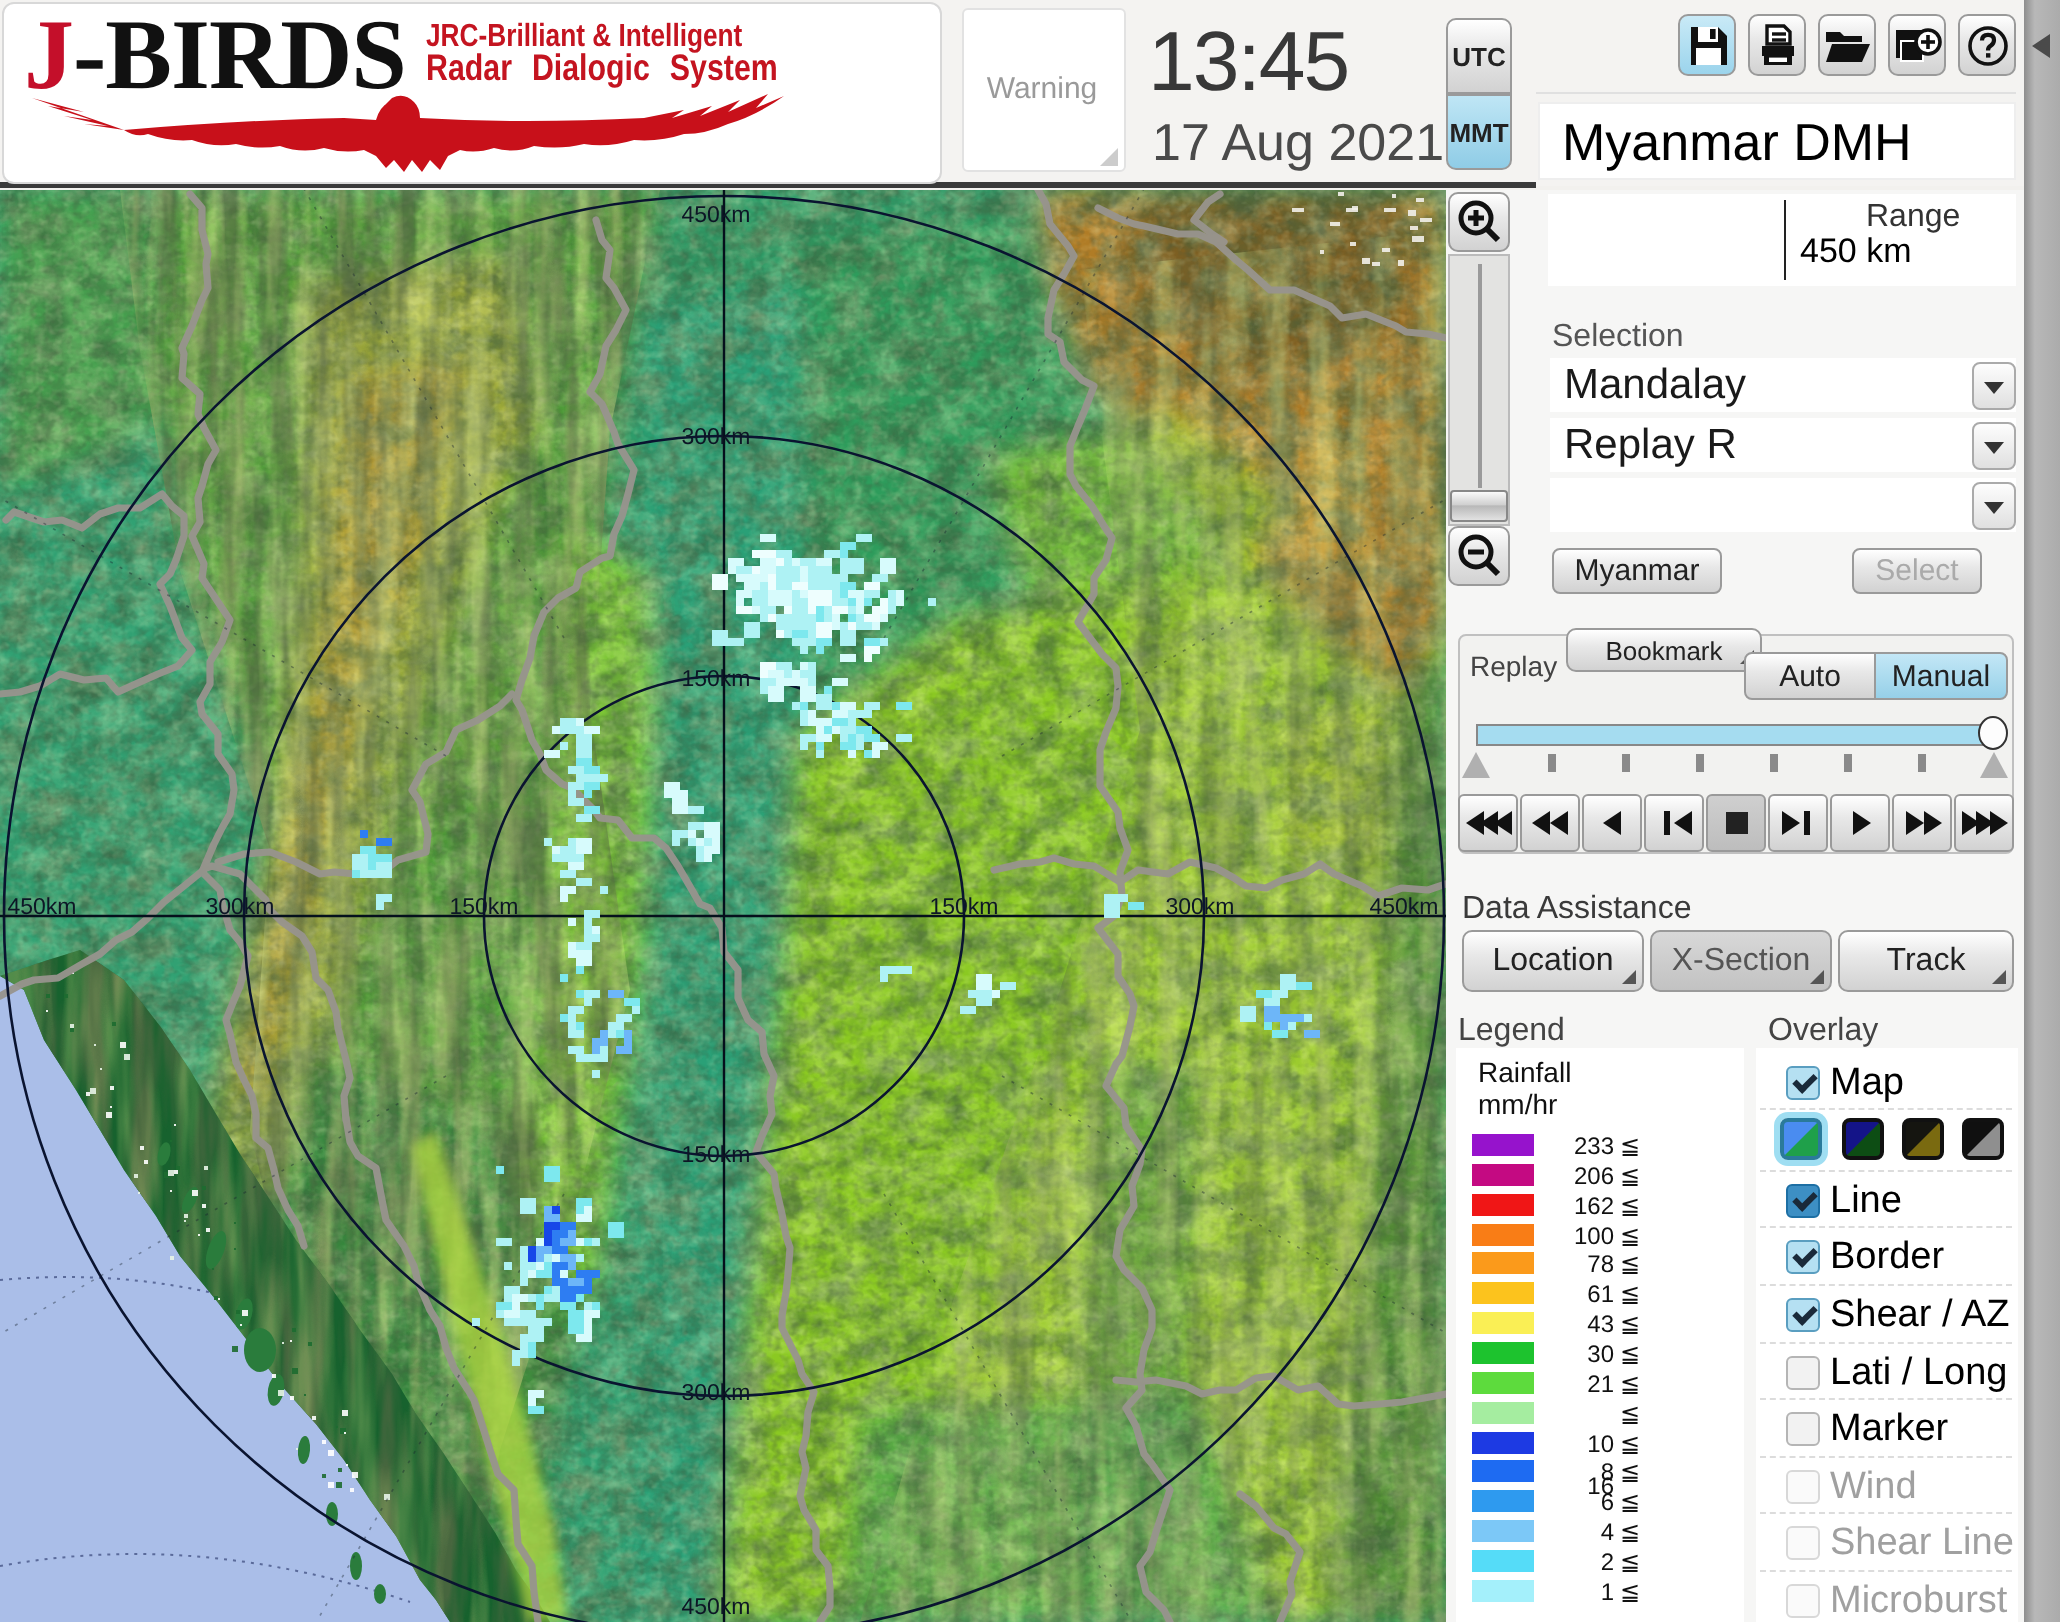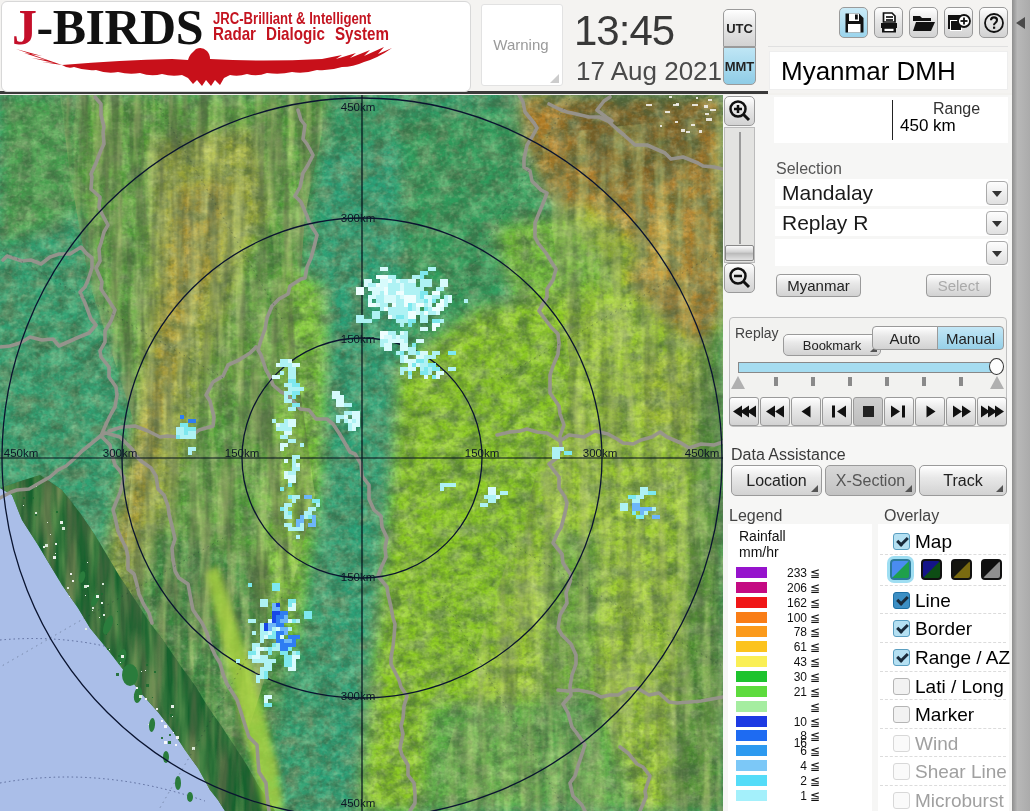--- a/index.html
+++ b/index.html
@@ -110,21 +110,21 @@
 <div class="abs" style="left:775px;top:209px;width:233px;height:27px;background:#fff;"></div>
 <div class="abs" style="left:782px;top:211px;font-size:21px;color:#1a1a1a;">Replay R</div>
 <div class="ddbtn" style="left:986px;top:211px;"></div>
 <div class="abs" style="left:775px;top:239px;width:233px;height:27px;background:#fff;"></div>
 <div class="ddbtn" style="left:986px;top:241px;"></div>
 <div class="btn" style="left:776px;top:274px;width:85px;height:23px;font-size:15px;line-height:22px;border-radius:4px;">Myanmar</div>
 <div class="btn" style="left:926px;top:274px;width:65px;height:23px;font-size:15px;line-height:22px;border-radius:4px;color:#aaa;">Select</div>
 
 <div class="abs" style="left:729px;top:317px;width:278px;height:110px;background:#f2f2f0;border:1px solid #c0c0c0;border-radius:4px;box-sizing:border-box;"></div>
 <div class="abs" style="left:735px;top:325px;font-size:14px;color:#444;">Replay</div>
-<div class="btn fold" style="left:783px;top:334px;width:98px;height:22px;font-size:13px;line-height:21px;">Bookmark</div>
+<div class="btn fold" style="left:783px;top:314px;width:98px;height:22px;font-size:13px;line-height:21px;">Bookmark</div>
 <div class="btn" style="left:872px;top:326px;width:66px;height:24px;font-size:15px;line-height:23px;border-radius:4px 0 0 4px;">Auto</div>
 <div class="btn" style="left:937px;top:326px;width:67px;height:24px;font-size:15px;line-height:23px;border-radius:0 4px 4px 0;background:linear-gradient(#c3e7f6,#96d0e8);">Manual</div>
 <div class="abs" style="left:738px;top:362px;width:254px;height:11px;background:#a5dcf0;border:1px solid #888;box-sizing:border-box;"></div>
 <div class="abs" style="left:989px;top:358px;width:15px;height:17px;background:#fdfdfd;border:1.5px solid #333;border-radius:50%;box-sizing:border-box;"></div>
 <div id="ticks">
     <div class="abs" style="left:774px;top:377px;width:4px;height:9px;background:#8a8a8a;"></div>
     <div class="abs" style="left:811px;top:377px;width:4px;height:9px;background:#8a8a8a;"></div>
     <div class="abs" style="left:848px;top:377px;width:4px;height:9px;background:#8a8a8a;"></div>
     <div class="abs" style="left:885px;top:377px;width:4px;height:9px;background:#8a8a8a;"></div>
     <div class="abs" style="left:922px;top:377px;width:4px;height:9px;background:#8a8a8a;"></div>
@@ -241,21 +241,21 @@
       <div class="oltxt" style="">Line</div>
     </div>
     <div class="sep" style="left:880px;top:585px;"></div>
     <div class="olrow" style="left:878px;top:620px;">
       <div class="cb on" style="left:15px;top:0;"></div>
       <div class="oltxt" style="">Border</div>
     </div>
     <div class="sep" style="left:880px;top:613px;"></div>
     <div class="olrow" style="left:878px;top:649px;">
       <div class="cb on" style="left:15px;top:0;"></div>
-      <div class="oltxt" style="">Range / AZ</div>
+      <div class="oltxt" style="">Shear / AZ</div>
     </div>
     <div class="sep" style="left:880px;top:642px;"></div>
     <div class="olrow" style="left:878px;top:678px;text-align:right;">
       <div class="cb off" style="left:15px;top:0;"></div>
       <div class="oltxt" style="">Lati / Long</div>
     </div>
     <div class="sep" style="left:880px;top:671px;"></div>
     <div class="olrow" style="left:878px;top:706px;">
       <div class="cb off" style="left:15px;top:0;"></div>
       <div class="oltxt" style="">Marker</div>

